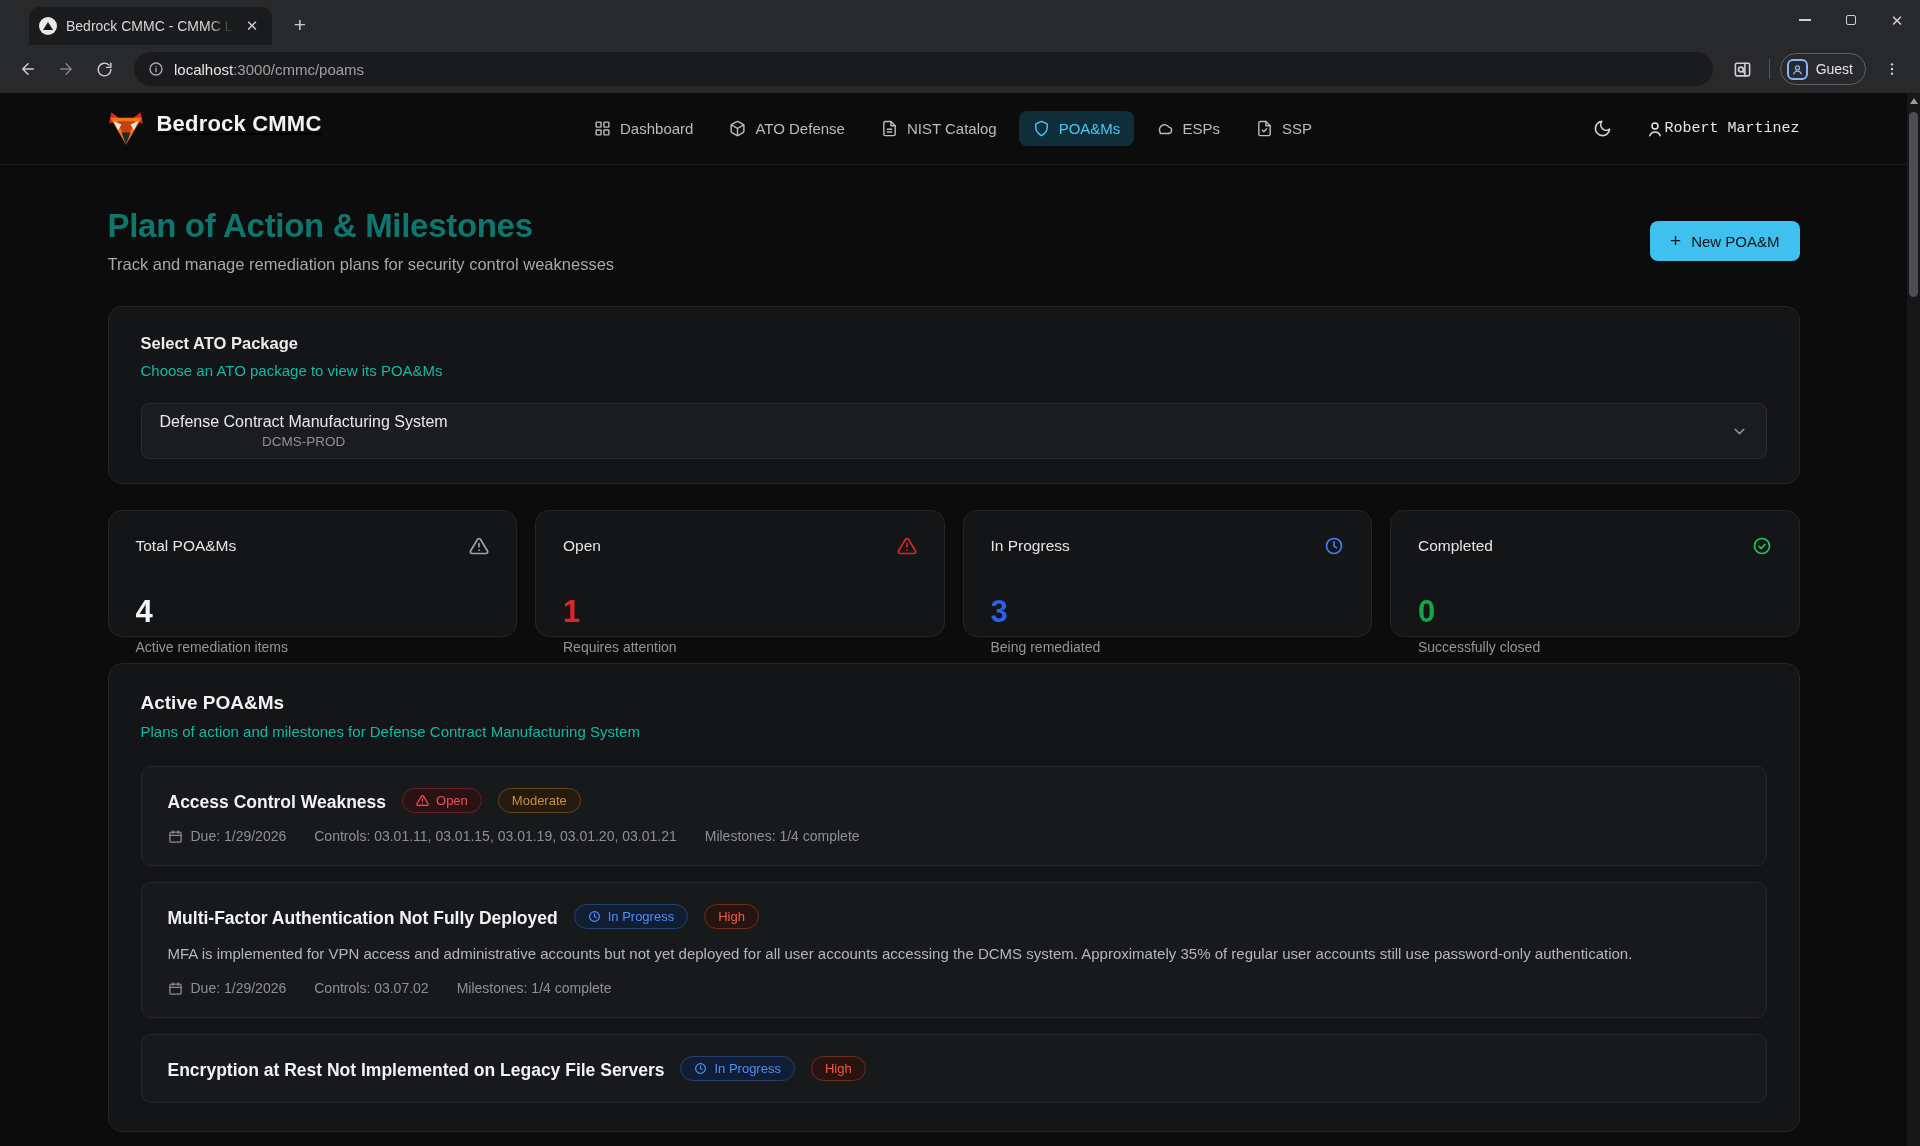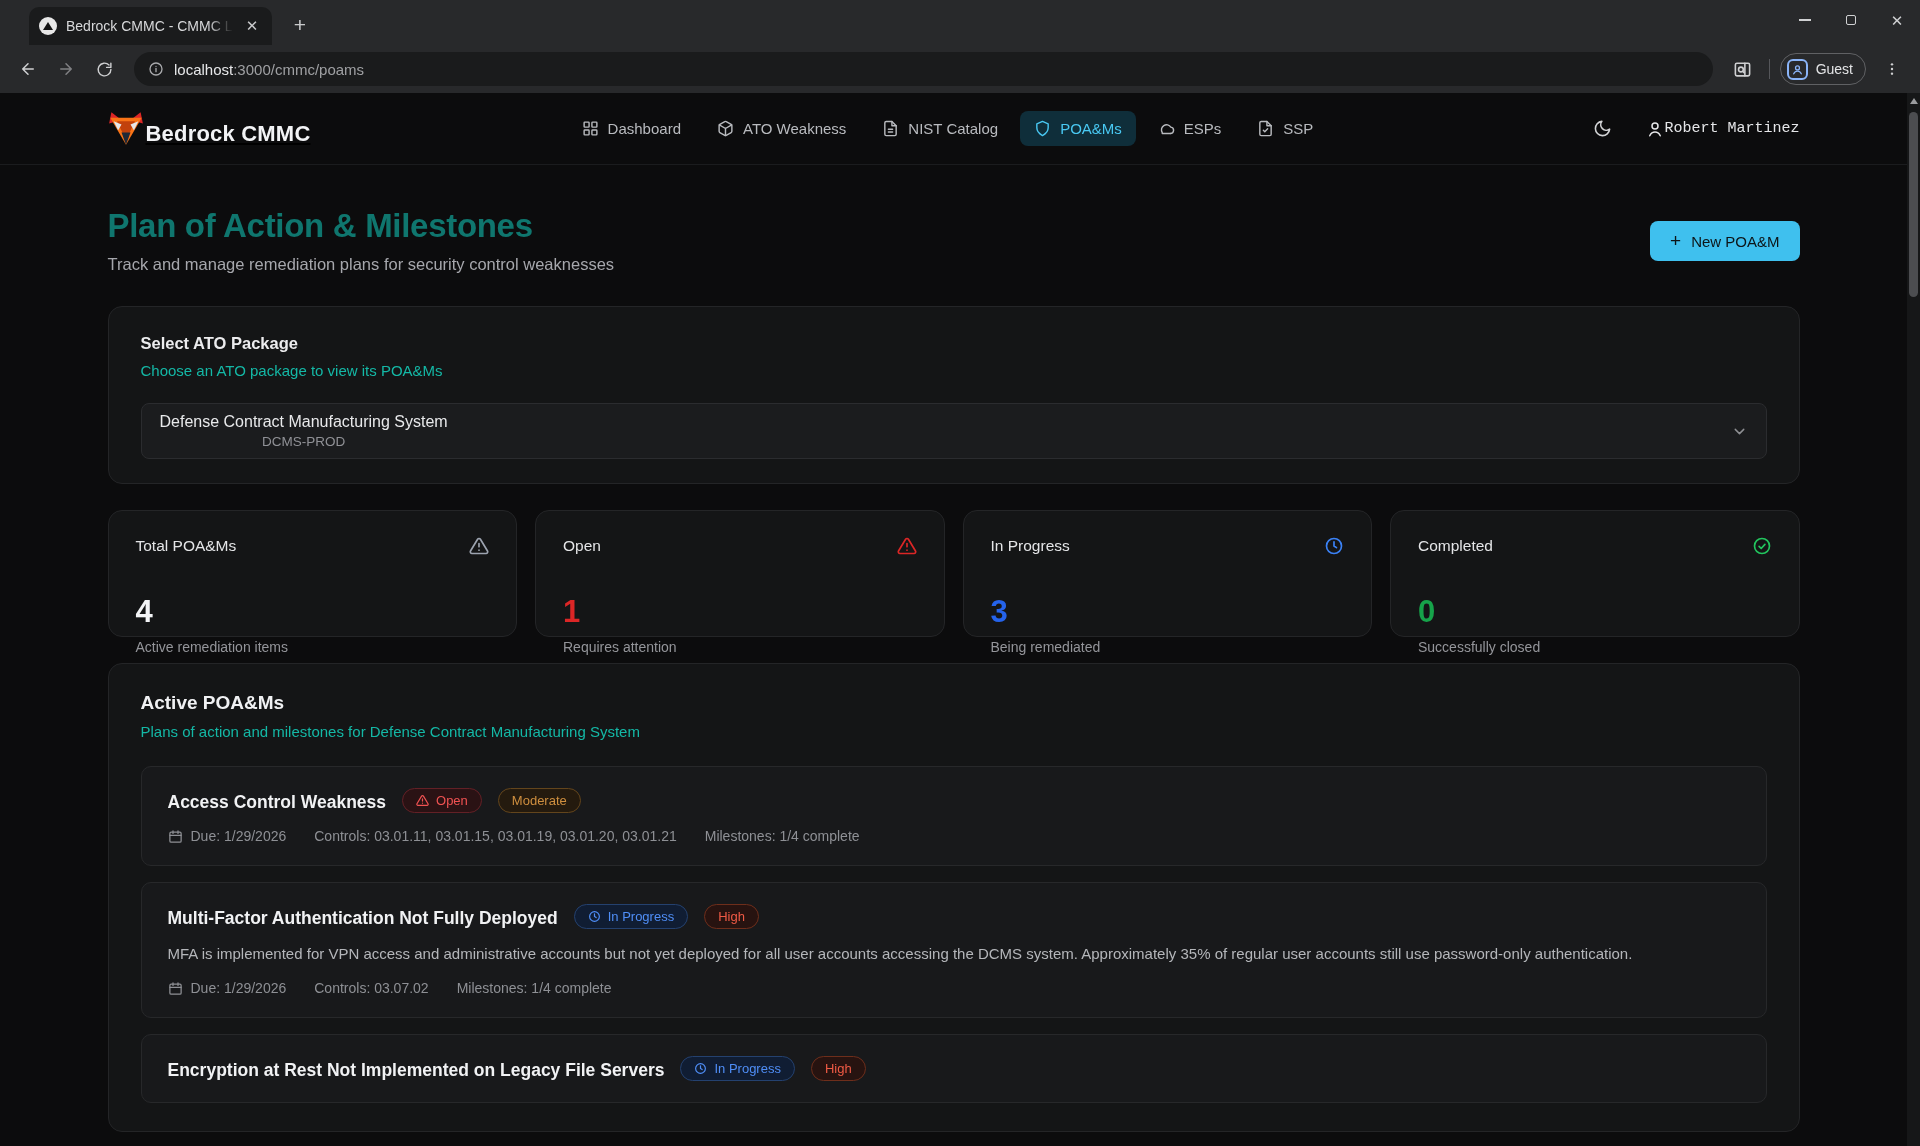--- a/index.html
+++ b/index.html
@@ -40,21 +40,21 @@
   .guest-avatar { width:21px; height:21px; border:2px solid #8ab4f8; border-radius:6px; display:flex;
     align-items:center; justify-content:center; }
 
   
   .app { position:relative; width:1920px; height:1053px; background:#0c0c0d; overflow:hidden; }
   .viewport { width:1907px; height:1053px; overflow:hidden; }
   .container { width:1692px; margin:0 auto; }
 
   .appheader { height:72px; border-bottom:1px solid #1b1c1e; }
   .appheader .container { height:100%; display:flex; align-items:center; }
-  .brand { display:flex; align-items:flex-end; gap:2px;text-decoration:underline; }
+  .brand { display:flex; align-items:flex-start; gap:13px;text-decoration:underline; }
   .brand-name { color:#f2f3f5; font-size:22px; font-weight:bold; letter-spacing:.2px; }
   .mainnav { flex:1; display:flex; justify-content:center; gap:8px; }
   .navitem { display:flex; align-items:flex-start; gap:9px; color:#b9bbbf; font-size:15px;
     padding:9px 14px; border-radius:8px; cursor:pointer; }
   .navitem svg { flex:none; }
   .navitem.active { color:#49c8f2; background:#0f2e3a; }
   .header-right { display:flex; align-items:center; gap:26px; }
   .iconbtn { width:36px; height:36px; display:flex; align-items:center; justify-content:center;
     border-radius:8px; color:#d3d4d6; }
   .userchip { display:flex; align-items:center; color:#e5e6e8; font-size:15px;font-family:Liberation Mono, monospace; }
@@ -216,21 +216,21 @@
                 <rect x="3" y="14" width="7" height="7" rx="1"></rect>
                 <rect x="14" y="14" width="7" height="7" rx="1"></rect>
               </svg>
           <span>Dashboard</span>
         </div>
         <div class="navitem">
           <svg width="17" height="17" viewBox="0 0 24 24" fill="none" stroke="currentColor" stroke-width="2" stroke-linecap="round" stroke-linejoin="round">
                 <path d="M21 8a2 2 0 0 0-1-1.73l-7-4a2 2 0 0 0-2 0l-7 4A2 2 0 0 0 3 8v8a2 2 0 0 0 1 1.73l7 4a2 2 0 0 0 2 0l7-4A2 2 0 0 0 21 16z"></path>
                 <path d="M3.3 7 12 12l8.7-5M12 22V12"></path>
               </svg>
-          <span>ATO Weakness</span>
+          <span>ATO Defense</span>
         </div>
         <div class="navitem">
           <svg width="17" height="17" viewBox="0 0 24 24" fill="none" stroke="currentColor" stroke-width="2" stroke-linecap="round" stroke-linejoin="round">
                 <path d="M14 2H6a2 2 0 0 0-2 2v16a2 2 0 0 0 2 2h12a2 2 0 0 0 2-2V8z"></path>
                 <path d="M14 2v6h6M9 13h6M9 17h6"></path>
               </svg>
           <span>NIST Catalog</span>
         </div>
         <div class="navitem active">
           <svg width="17" height="17" viewBox="0 0 24 24" fill="none" stroke="currentColor" stroke-width="2" stroke-linecap="round" stroke-linejoin="round">

